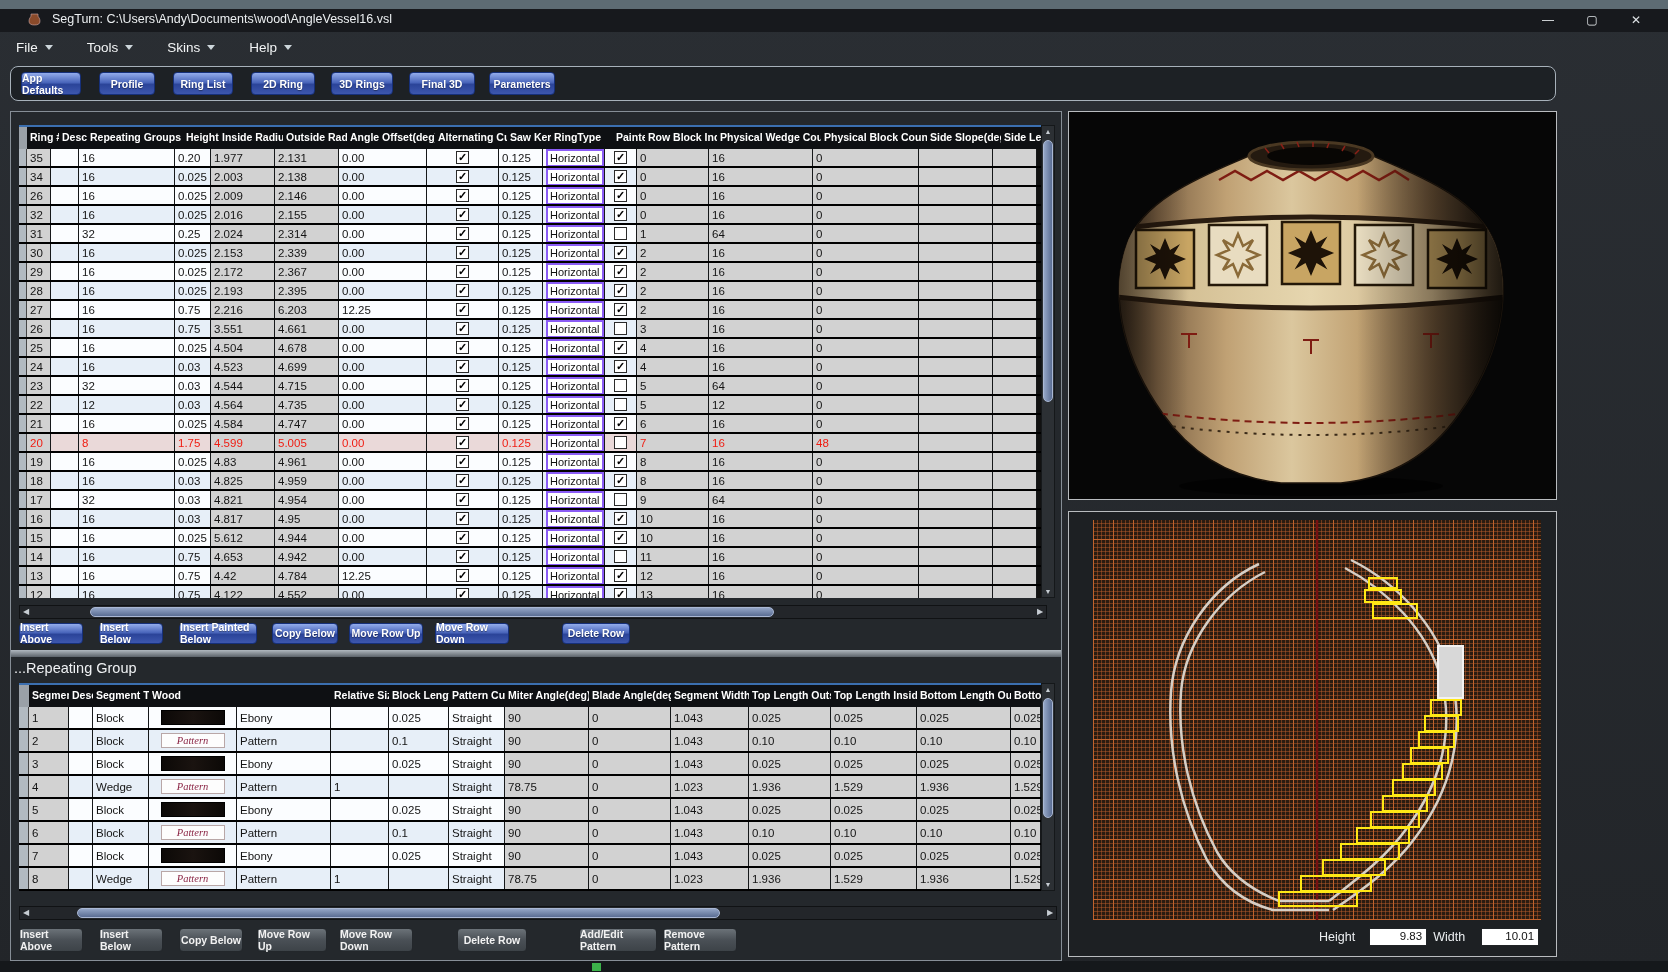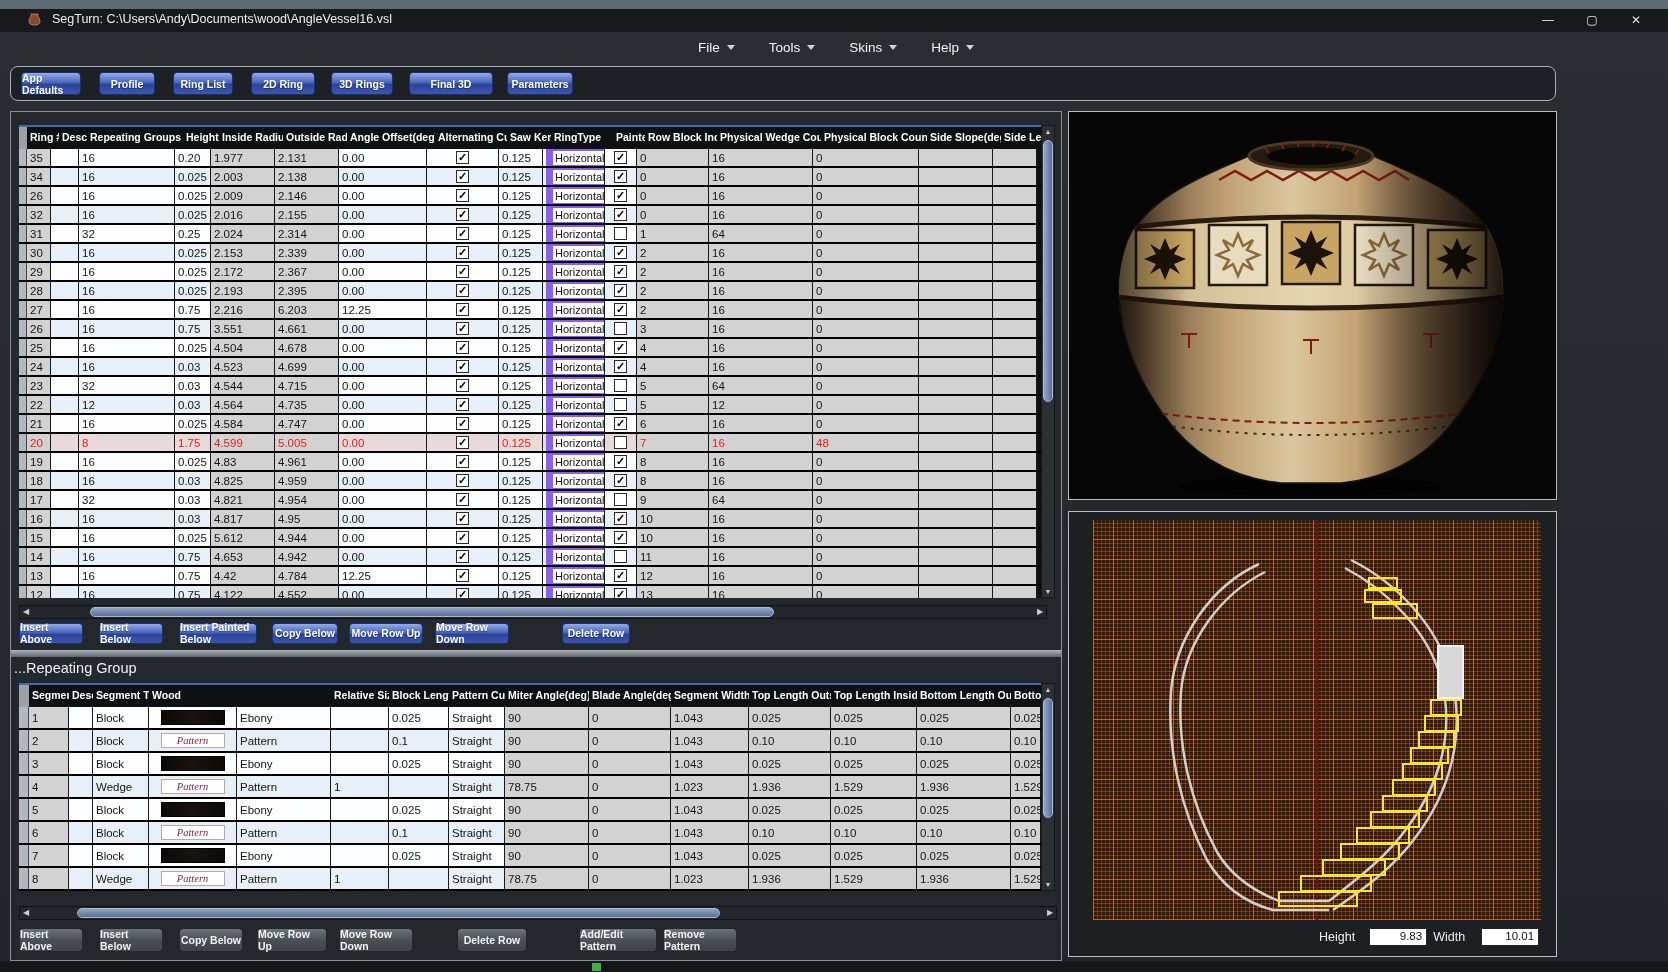--- a/index.html
+++ b/index.html
@@ -8,21 +8,21 @@
   .window { position:absolute; left:0; top:0; width:1668px; height:972px;
     background:linear-gradient(180deg,#2a2e33,#222529); }
 
   
   .top-strip { position:absolute; left:0; top:0; width:1668px; height:9px; background:#5d6b73; }
   .titlebar { position:absolute; left:0; top:9px; width:1668px; height:23px; background:#17191d; }
   .app-icon { position:absolute; left:27px; top:3px; width:15px; height:15px; }
   .title { position:absolute; left:52px; top:3px; font-size:12.5px; color:#eceff1; white-space:nowrap; }
   .win-controls { position:absolute; right:10px; top:0; height:23px; display:flex; }
   .win-controls span { width:44px; text-align:center; color:#dfe3e6; font-size:12px; line-height:22px; cursor:default; }
-  .menubar { position:absolute; left:0; top:32px; width:1668px; height:30px; display:flex; align-items:center;justify-content:center; }
+  .menubar { position:absolute; left:0; top:32px; width:1668px; height:30px; display:flex; align-items:center; }
   .menu-item { color:#f2f4f5; font-size:13.5px; padding:4px 12px; margin-left:10px; display:flex; align-items:center; gap:7px; }
   .menu-item:first-child { margin-left:4px; }
   .caret { width:0; height:0; border-left:4px solid transparent; border-right:4px solid transparent;
     border-top:5px solid #cdd6db; display:inline-block; }
 
   .toolbar { position:absolute; left:10px; top:66px; width:1546px; height:35px;
     border:1px solid #a7b1ba; border-radius:8px; background:#1d2125; display:flex; align-items:center; }
   .btn-blue { height:23px; border-radius:4px; border:1px solid #16307a; color:#fff; font-size:10.5px; font-weight:bold;
     background:linear-gradient(180deg,#93aceb 0%,#4a66bb 45%,#2b4499 55%,#3d57ae 100%);
     display:flex; align-items:center; justify-content:center; text-shadow:0 1px 1px rgba(0,0,0,.4); }
@@ -52,21 +52,21 @@
   .ssel { flex:none; width:10px; background:#b2bac1; border-right:1px solid #444; }
   .cg { background:#d2d2d2; }
   .cw { background:#fbfdff; }
   .trow.alt .cw, .srow.alt .cw { background:#e7eff8; }
   .trow.err .cell { color:#f01d12; }
   .trow.err .cw { background:#ead9d9; }
   .trow.err .combo { color:#111; }
   .cbcell { justify-content:center; padding-left:0; }
   .cb { width:13px; height:13px; background:#fff; border:1px solid #2a2a2a; display:flex; align-items:center;
     justify-content:center; font-size:11px; font-weight:bold; color:#000; line-height:11px; }
-  .combo { border:7px solid #8b5cf6; background:#fff; padding:0 2px; font-size:11px; line-height:14px; color:#111; }
+  .combo { border:2px solid #8b5cf6; background:#fff; padding:0 2px; font-size:11px; line-height:14px; color:#111; }
   .rc0{width:24px}.rc1{width:28px}.rc2{width:96px}.rc3{width:36px}.rc4{width:64px}.rc5{width:64px}
   .rc6{width:88px}.rc7{width:72px}.rc8{width:44px}.rc9{width:62px}.rc10{width:32px}.rc11{width:72px}
   .rc12{width:104px}.rc13{width:106px}.rc14{width:74px}.rc15{width:44px}
   .swatch { width:64px; height:15px; border:1px solid #000; margin:0 auto; }
   .swatch.ebony { background:linear-gradient(90deg,#0c0907,#1a1310,#0c0907); }
   .swatch.pattern { background:#fdfdfd; border-color:#b9a7a7; display:flex; align-items:center; justify-content:center;
     font-family:"Liberation Serif", serif; font-style:italic; font-size:10.5px; color:#8b2545; }
 
   
   .hscroll { position:absolute; left:8px; height:14px; background:#23262a; border:1px solid #101214; }
@@ -147,21 +147,21 @@
         <span>Help</span>
         <span class="caret"></span>
       </div>
     </div>
   <div class="toolbar" id="toolbar">
       <div class="btn-blue" style="width: 60px; margin-left: 10px;">App Defaults</div>
       <div class="btn-blue" style="width: 56px; margin-left: 18px;">Profile</div>
       <div class="btn-blue" style="width: 60px; margin-left: 18px;">Ring List</div>
       <div class="btn-blue" style="width: 64px; margin-left: 18px;">2D Ring</div>
       <div class="btn-blue" style="width: 62px; margin-left: 16px;">3D Rings</div>
-      <div class="btn-blue" style="width: 84px; margin-left: 16px;">Final 3D</div>
+      <div class="btn-blue" style="width: 66px; margin-left: 16px;">Final 3D</div>
       <div class="btn-blue" style="width: 66px; margin-left: 14px;">Parameters</div>
     </div>
 
   <div class="left-panel">
     <div class="grid-header ring-header" id="ring-header">
         <div class="hc" style="width: 8px; background: rgb(154, 161, 168);"></div>
         <div class="hc" style="width: 32px;">Ring #</div>
         <div class="hc" style="width: 28px;">Desc.</div>
         <div class="hc" style="width: 96px;">Repeating Groups</div>
         <div class="hc" style="width: 36px;">Height</div>

